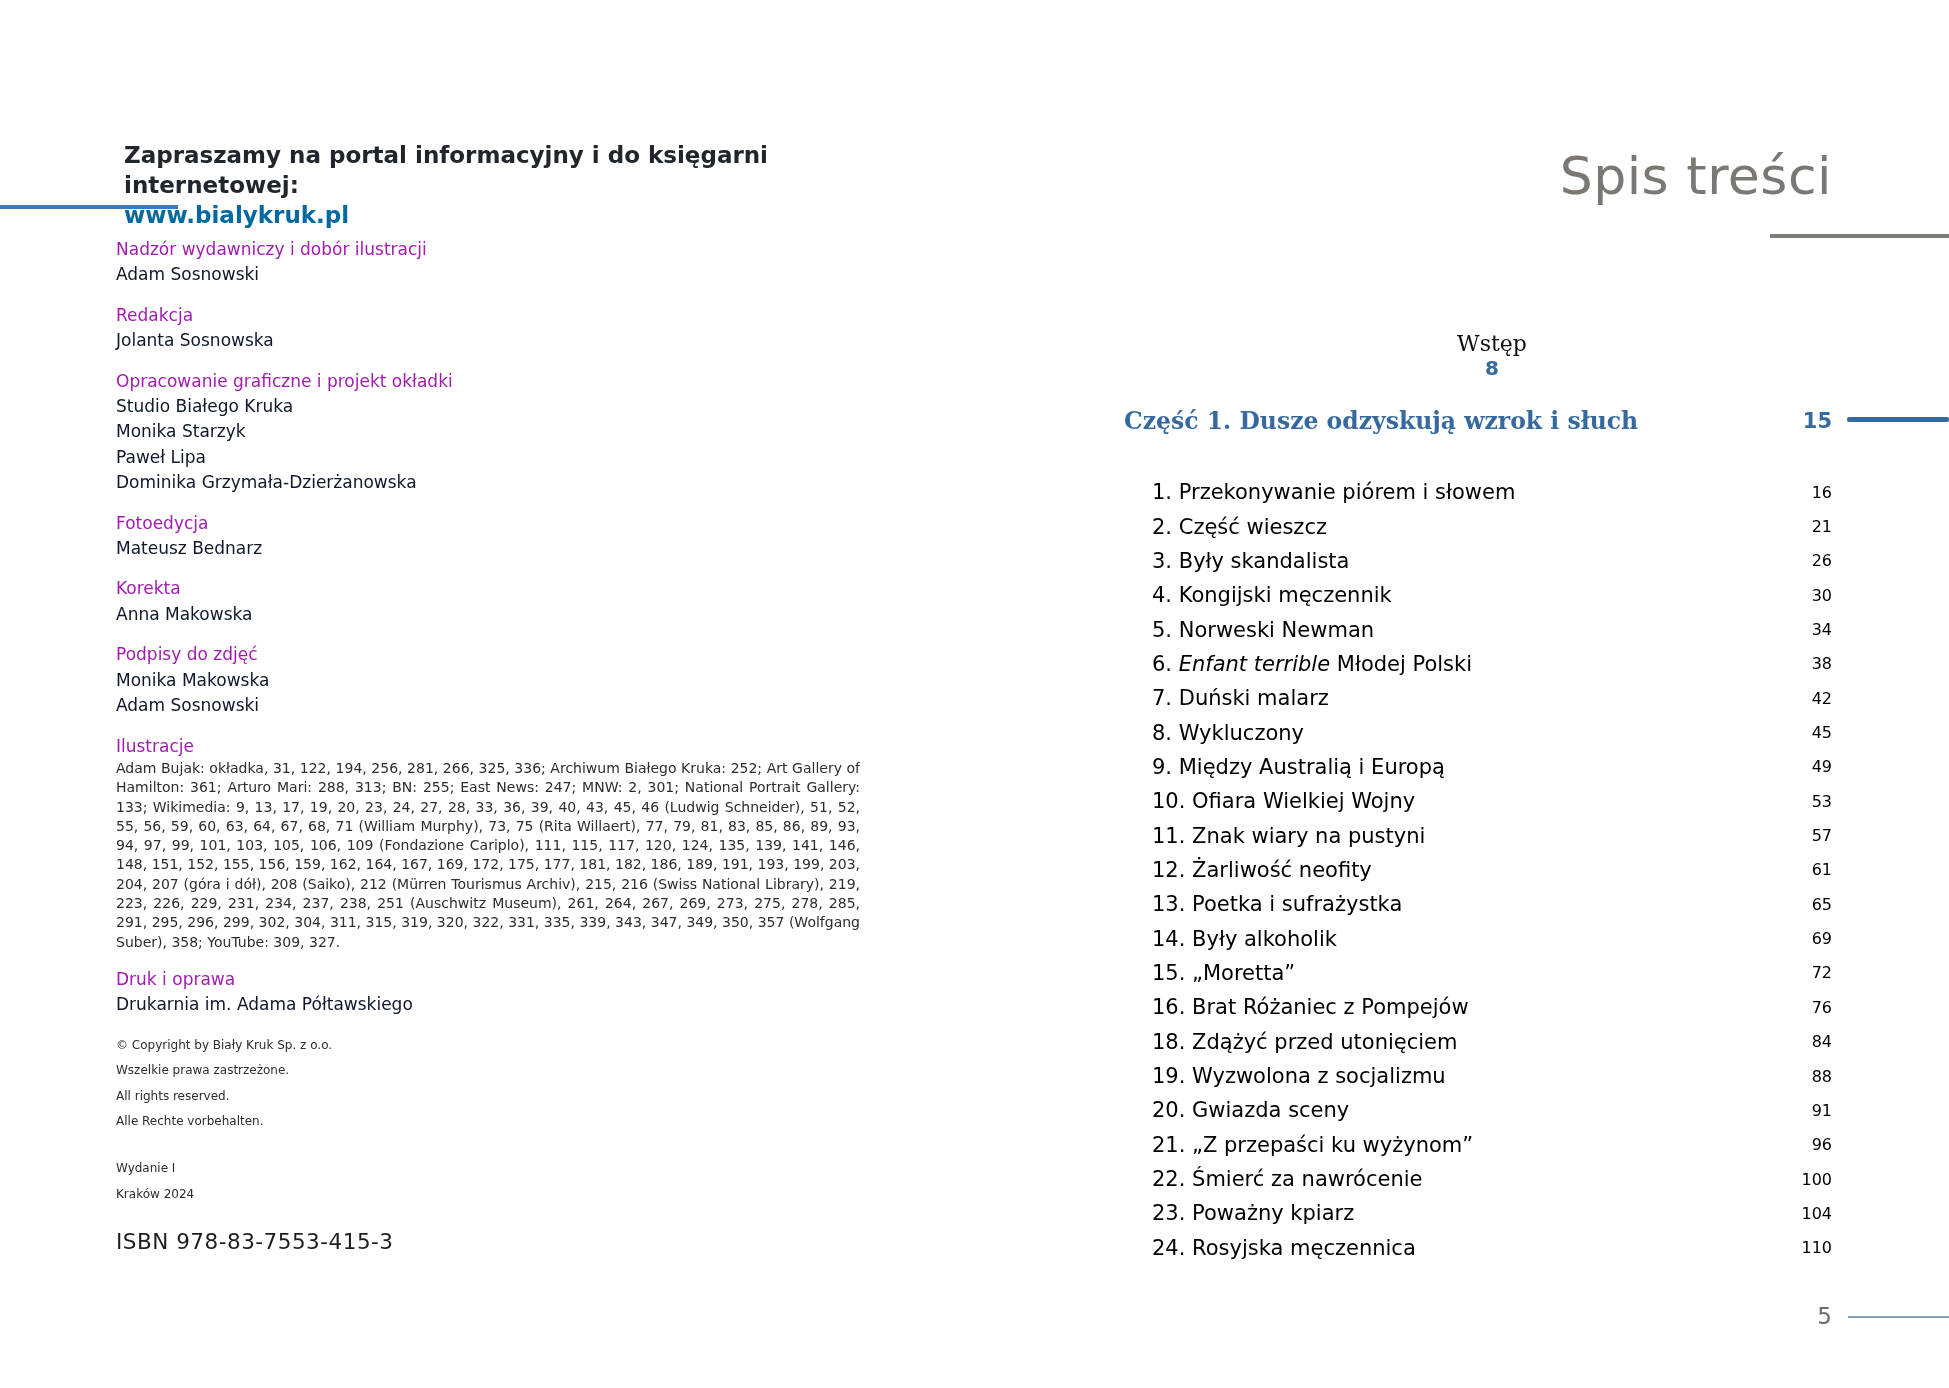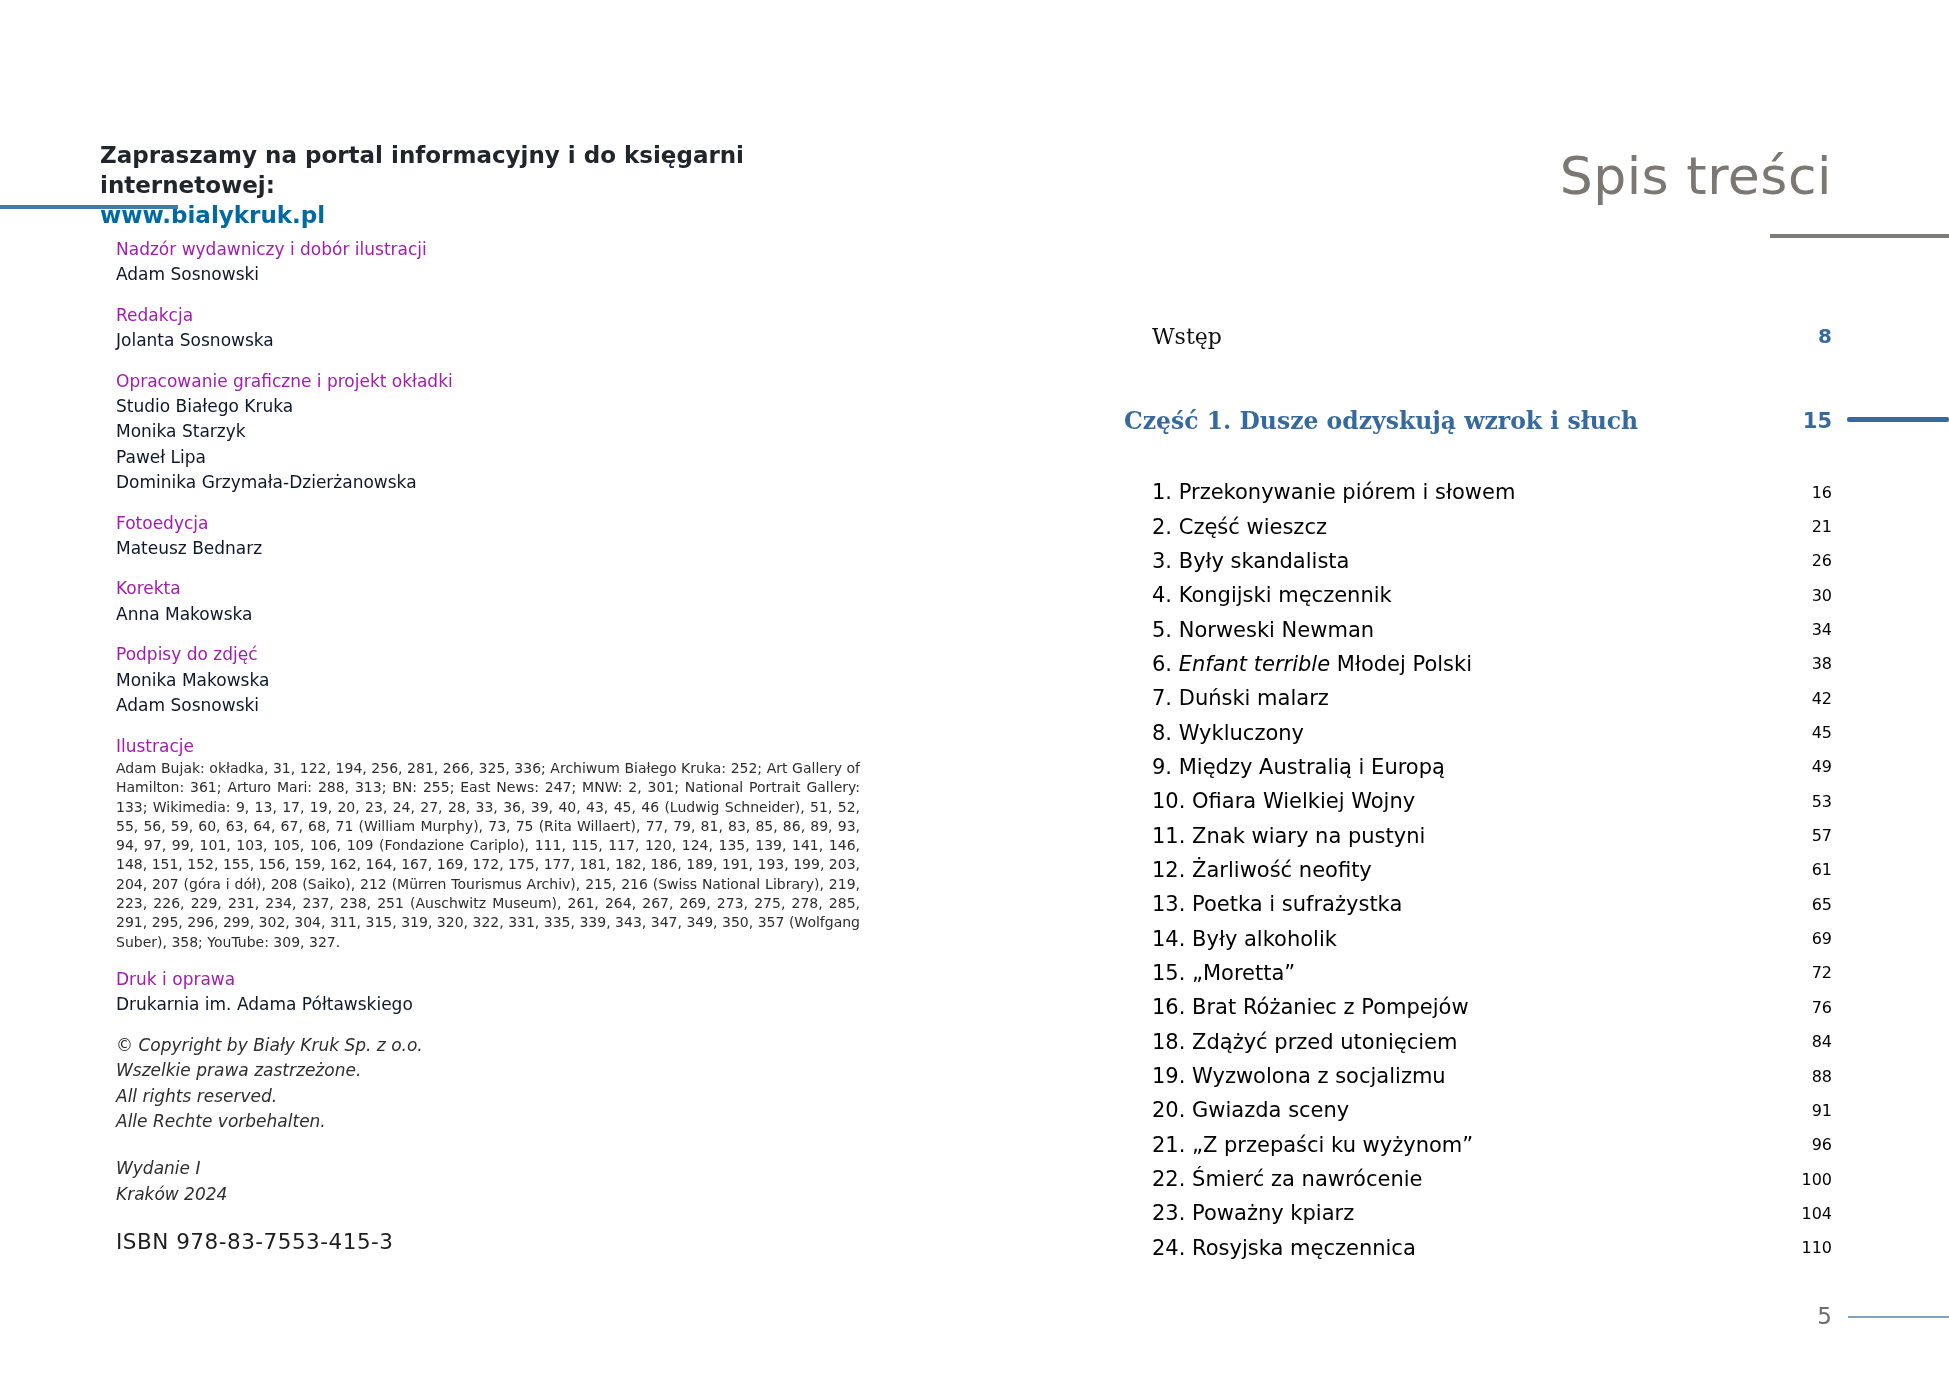--- a/index.html
+++ b/index.html
@@ -1,40 +1,40 @@
 <!DOCTYPE html>
 <html><head>
 <meta charset="utf-8">
 <style>
   html,body{margin:0;padding:0;background:#ffffff;}
   body{position:relative;width:1949px;height:1388px;font-family:"DejaVu Sans",sans-serif;-webkit-font-smoothing:antialiased;}
 
   
-  .lp-header{position:absolute;left:100px;top:140px;width:760px;}
+  .lp-header{position:absolute;left:124px;top:140px;width:760px;}
   .lp-header .hline{font-size:23px;font-weight:bold;color:#20262b;line-height:30px;}
   .lp-header a.link{font-size:23px;font-weight:bold;color:#0369a1;line-height:30px;text-decoration:none;cursor:pointer;text-align:right;}
   .lp-bluebar{position:absolute;left:0;top:205px;width:178px;height:4px;background:#4479ad;}
 
   .lp-col{position:absolute;left:116px;top:237px;width:744px;}
   .sec{margin:0 0 15px 0;}
   .sec .lbl{font-size:17px;line-height:25.4px;color:#a21caf;}
   .sec .val{font-size:17px;line-height:25.4px;color:#0f172a;}
   .para{font-size:14px;line-height:19.3px;color:#2d2d2d;text-align:justify;}
   .blk{margin:0 0 22px 0;}
-  .blk .val{font-size:17px;line-height:25.4px;color:#2d2d2d;font-style:italic;}
+  .blk .val{font-size:12px;line-height:25.4px;color:#2d2d2d;}
   .isbn{font-size:21.5px;color:#1e1e1e;letter-spacing:0.5px;margin-top:20px;}
 
   
   .rp-title{position:absolute;top:146px;right:117px;font-size:52px;line-height:60px;color:#7b7773;letter-spacing:0.5px;}
   .rp-grayrule{position:absolute;left:1770px;top:234px;width:179px;height:4px;background:#7e7b78;}
   .rp{position:absolute;left:1124px;top:0;width:708px;}
   .row{position:absolute;left:0;width:708px;display:flex;justify-content:space-between;align-items:center;}
   .row .t{font-family:"DejaVu Serif",serif;color:#101010;}
   .row .pg{font-family:"DejaVu Sans",sans-serif;font-weight:bold;color:#366a9f;font-size:20px;}
-  .row-intro{top:320px;height:32px;padding-left:28px;width:680px;}
+  .row-intro{top:331px;height:32px;padding-left:28px;width:680px;flex-direction:column;}
   .row-intro .t{font-size:22px;}
   .row-part{top:405px;height:32px;}
   .row-part .t{font-size:23.5px;font-weight:bold;color:#366a9f;text-align:center;}
   .row-part .pg{font-size:21px;}
   .chapters{position:absolute;left:0;top:455px;width:708px;margin-top:20px;}
   .chapters .crow{position:relative;height:34.35px;display:flex;justify-content:space-between;align-items:center;padding-left:28px;width:680px;}
   .chapters .crow .t{font-size:21px;}
   .it{font-style:italic;}
   .rp-partline{position:absolute;left:1847px;top:417px;width:102px;height:5px;background:#366a9f;border-radius:2px;}
   .rp-footline{position:absolute;left:1848px;top:1316px;width:101px;height:2px;background:#85a2b6;}

